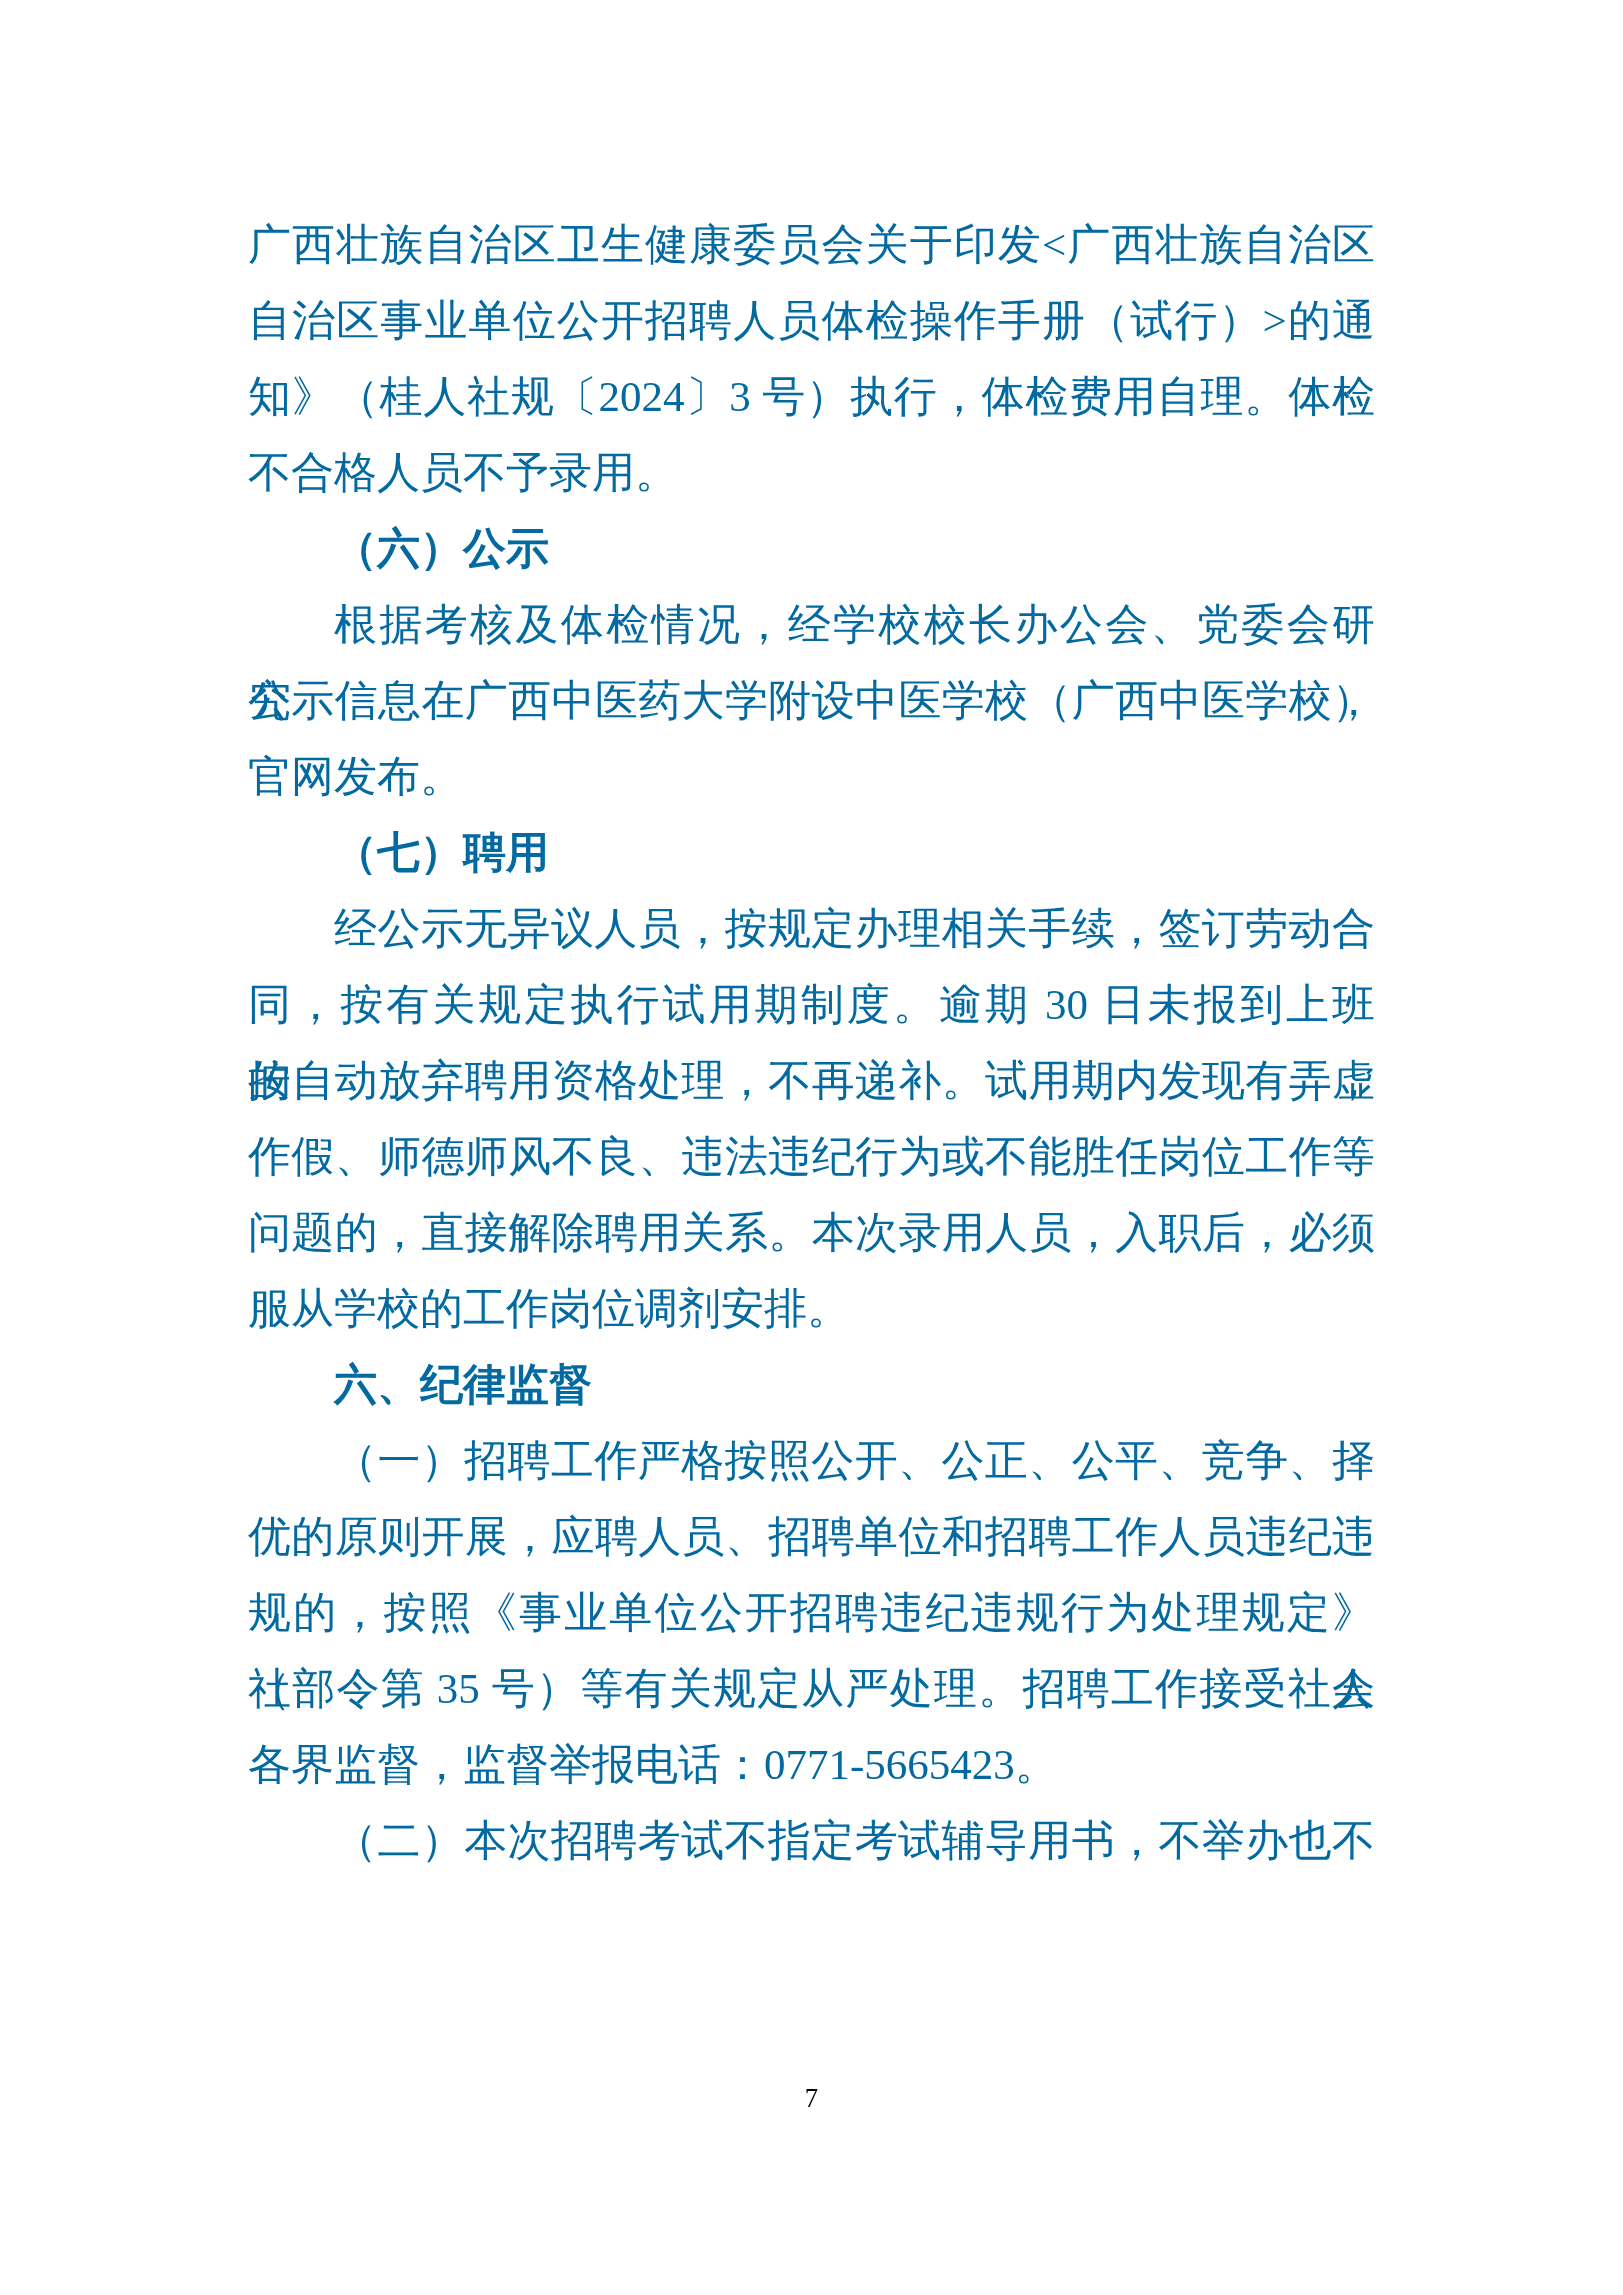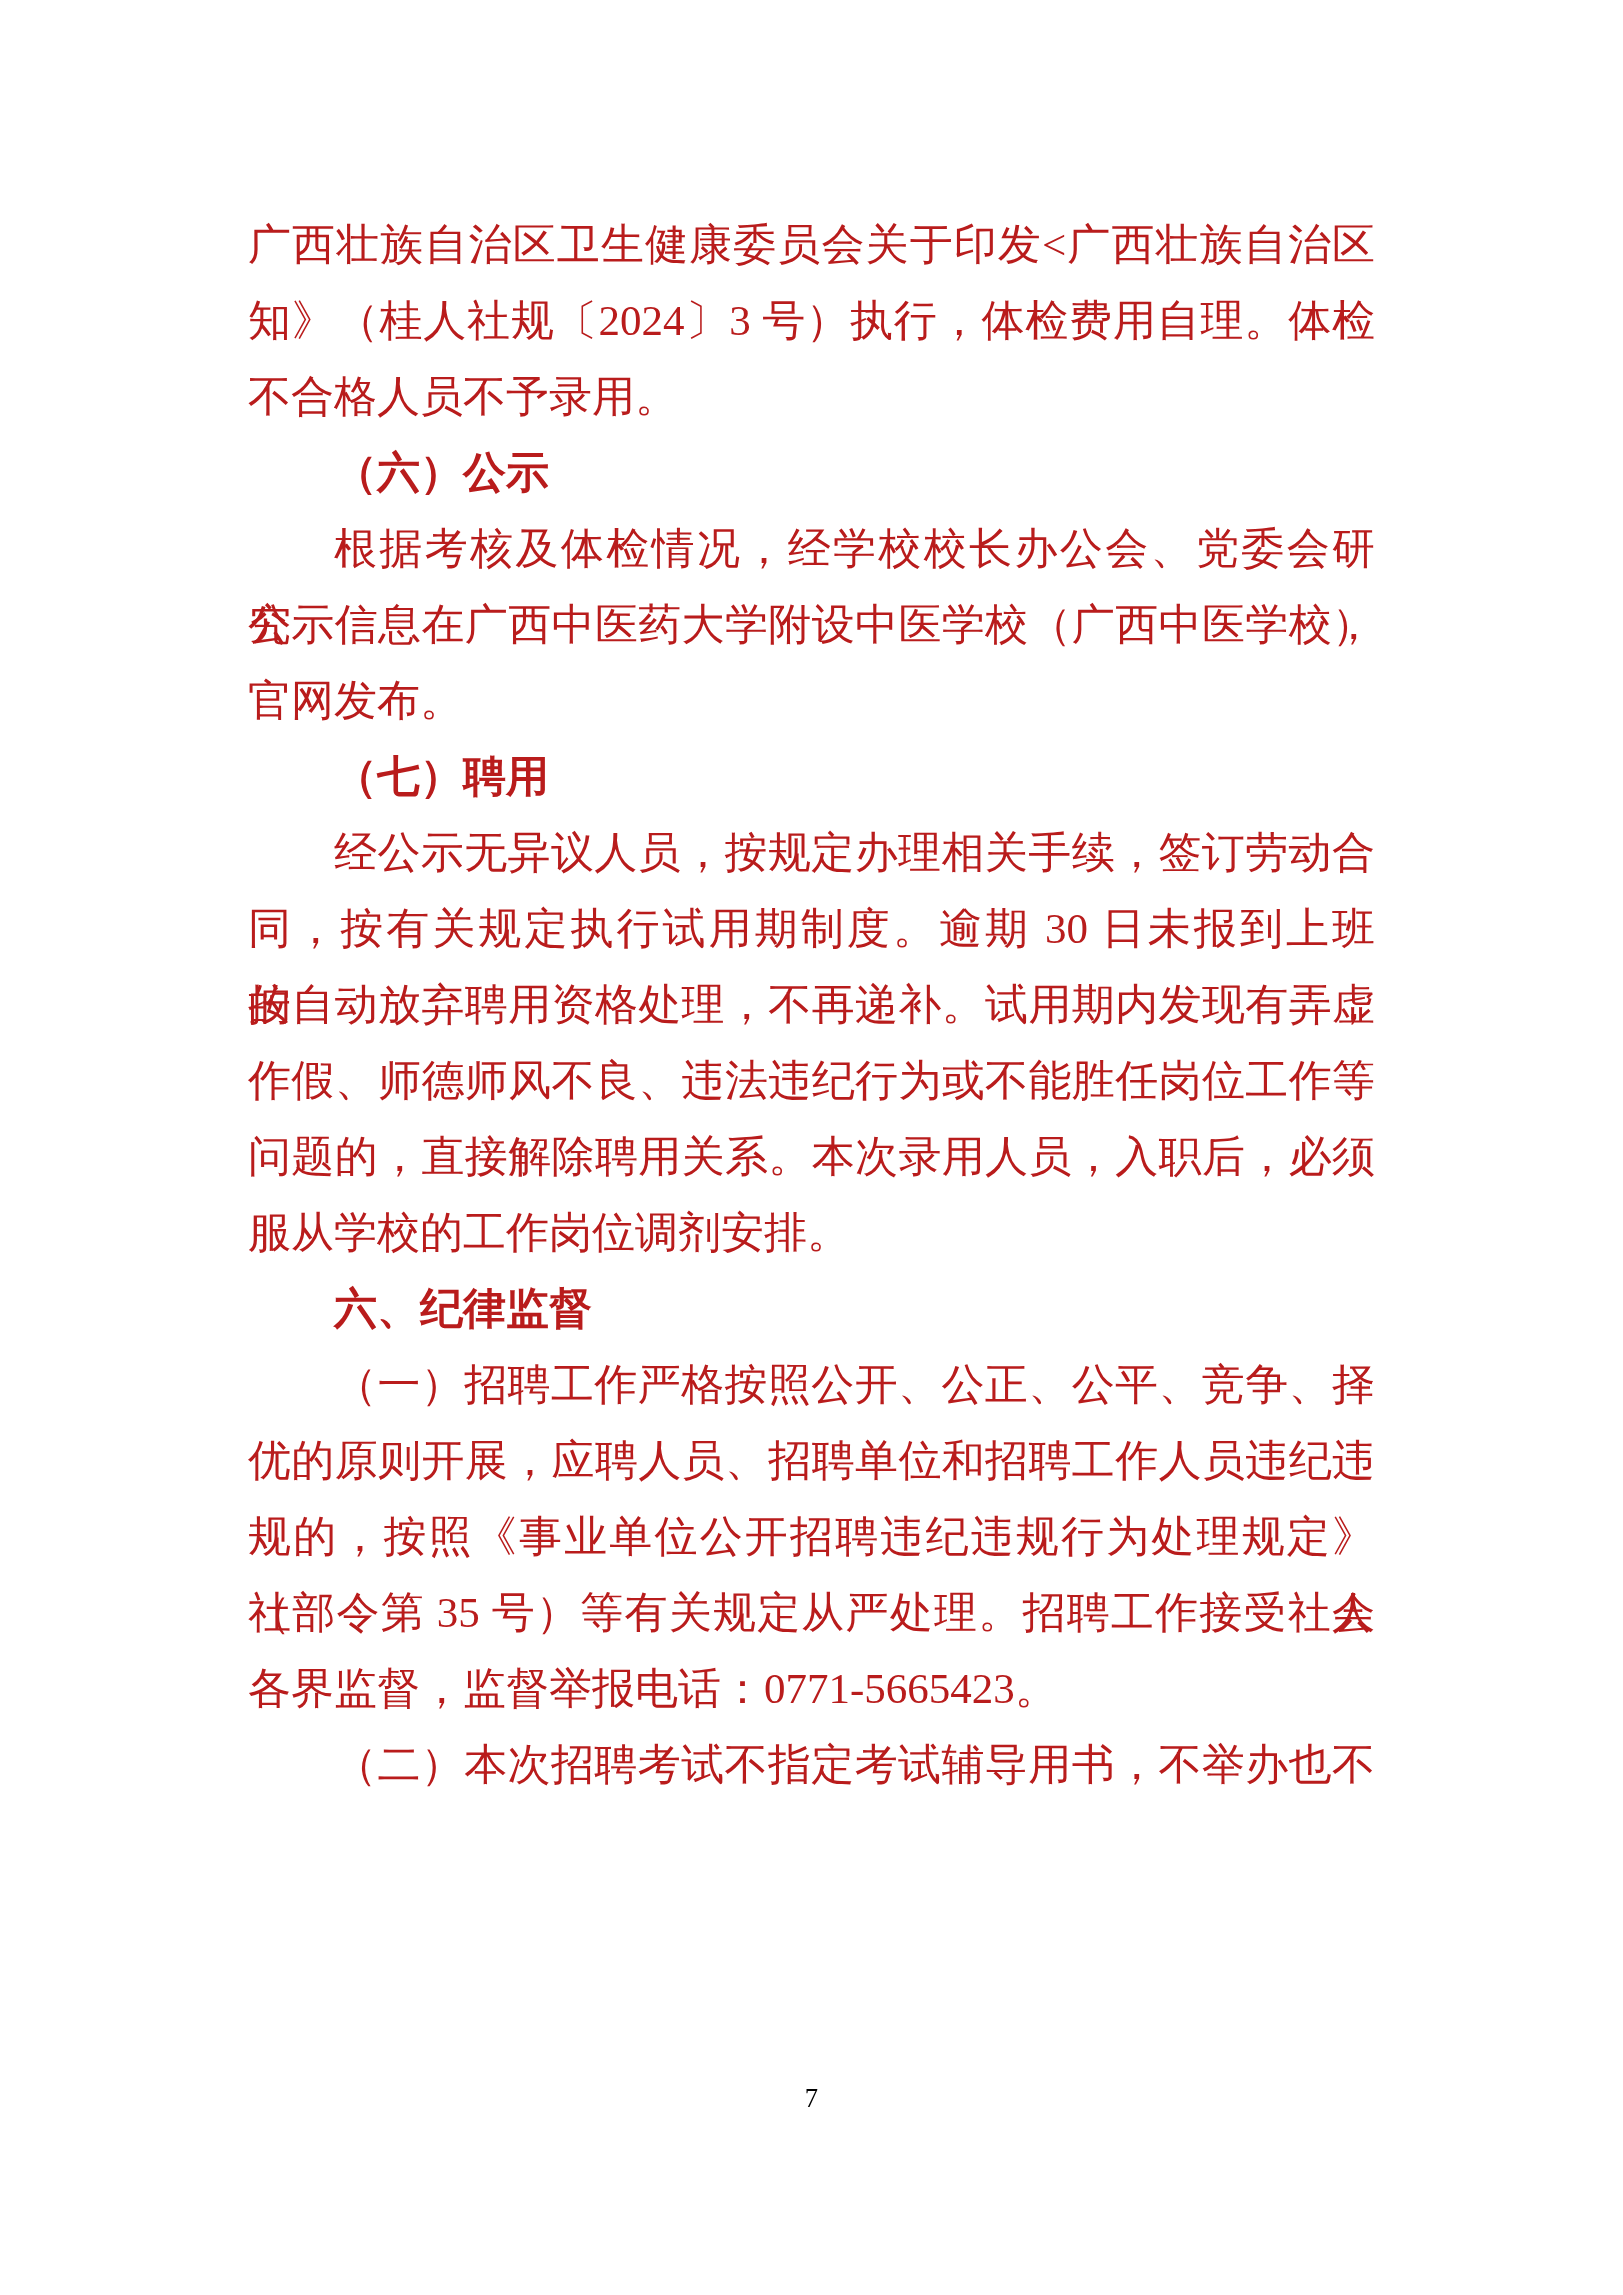--- a/index.html
+++ b/index.html
@@ -15,21 +15,21 @@
     overflow: hidden;
     color: #000000;
     font-family: "Liberation Serif", "DejaVu Serif", serif;
   }
   .text-block {
     position: absolute;
     left: 248px;
     top: 207px;
     width: 1127px;
     font-size: 43px;
-    color: #b91c1c;
+    color: #0369a1;
   }
   .line {
     height: 76px;
     line-height: 76px;
     text-align: justify;
     text-align-last: justify;
     overflow: visible;
   }
   .line.short {
     text-align: right;
@@ -54,20 +54,21 @@
     line-height: 31px;
     color: #000000;
   }
 </style>
 </head>
 <body>
 
 <div class="page">
   <div class="text-block">
     <div class="line">广西壮族自治区卫生健康委员会关于印发&lt;广西壮族自治区</div>
+    <div class="line">自治区事业单位公开招聘人员体检操作手册（试行）&gt;的通</div>
     <div class="line">知》（桂人社规〔2024〕3 号）执行，体检费用自理。体检</div>
     <div class="line short">不合格人员不予录用。</div>
     <div class="line heading">（六）公示</div>
     <div class="line indent">根据考核及体检情况，经学校校长办公会、党委会研究，</div>
     <div class="line">公示信息在广西中医药大学附设中医学校（广西中医学校）</div>
     <div class="line short">官网发布。</div>
     <div class="line heading">（七）聘用</div>
     <div class="line indent">经公示无异议人员，按规定办理相关手续，签订劳动合</div>
     <div class="line">同，按有关规定执行试用期制度。逾期 30 日未报到上班的，</div>
     <div class="line">按自动放弃聘用资格处理，不再递补。试用期内发现有弄虚</div>

